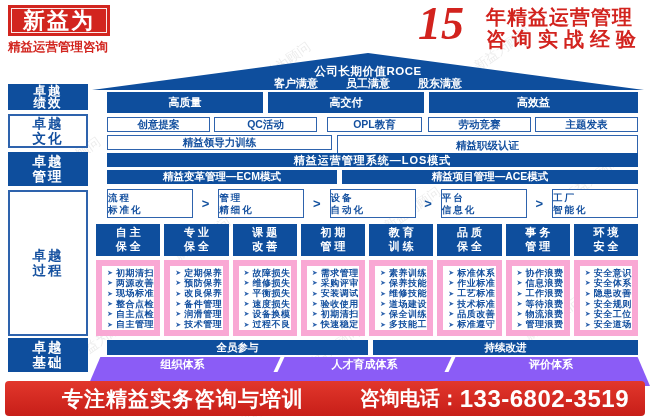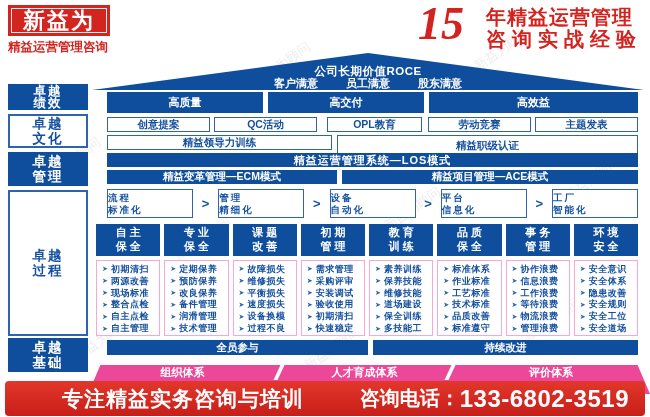--- a/index.html
+++ b/index.html
@@ -44,28 +44,28 @@
               align-items:stretch;justify-content:space-between;z-index:1;}
   .step-box{width:86px;display:flex;flex-direction:column;align-items:flex-start;justify-content:center;line-height:1.2;}
   .step-box span{font-weight:bold;font-size:9.5px;letter-spacing:2px;display:block;text-align:center;}
   .step-arrow{flex:1;display:flex;align-items:center;justify-content:center;color:#14529f;
               font-weight:900;font-size:13px;}
   
   .pillars{position:absolute;left:96px;top:224px;width:542px;z-index:1;display:flex;gap:4px;}
   .pcol{flex:1;display:flex;flex-direction:column;min-width:0;}
   .phead{height:32px;display:flex;flex-direction:column;align-items:center;justify-content:center;line-height:1.25;}
   .phead span{font-size:11px;font-weight:bold;letter-spacing:3px;text-indent:3px;display:block;text-align:center;}
-  .plist{margin-top:4px;height:76px;background:#fff;border:1px solid #f9a8d4;box-sizing:border-box;
+  .plist{margin-top:4px;height:76px;background:#fff;border:6px solid #f9a8d4;box-sizing:border-box;
          padding:2px 0 0 5px;display:flex;flex-direction:column;justify-content:space-evenly;}
   .pli{display:flex;align-items:center;height:11.5px;color:#14509f;white-space:nowrap;overflow:hidden;}
   .pli .arr{font-style:normal;font-size:7px;margin-right:3px;color:#2e63ad;flex:none;}
   .pli span{font-size:9px;font-weight:bold;letter-spacing:.5px;}
   
-  .base{position:absolute;left:88px;top:357px;width:562px;height:29px;background:#ec4899;z-index:1;
-        clip-path:polygon(2.2% 0,97.8% 0,100% 100%,0 100%);margin-top:8px;}
+  .base{position:absolute;left:88px;top:357px;width:562px;height:29px;background:#8b5cf6;z-index:1;
+        clip-path:polygon(2.2% 0,97.8% 0,100% 100%,0 100%);}
   .base span{position:absolute;top:0;height:15px;line-height:15px;text-align:center;color:#fff;
              font-size:11px;font-weight:bold;white-space:nowrap;}
   .base .div{position:absolute;top:0;width:4px;height:15px;background:#fff;transform:skewX(-25deg);}
   
   .footer{position:absolute;left:5px;top:381px;width:640px;height:35px;border-radius:4px;z-index:1;
           background:linear-gradient(180deg,#e2372c 0%,#c71e18 100%);
           display:flex;align-items:center;justify-content:space-between;
           padding:0 16px 0 57px;box-sizing:border-box;color:#fff;}
   .footer-left{font-size:21px;font-weight:bold;letter-spacing:1px;white-space:nowrap;}
   .footer-right{display:flex;align-items:center;white-space:nowrap;}

